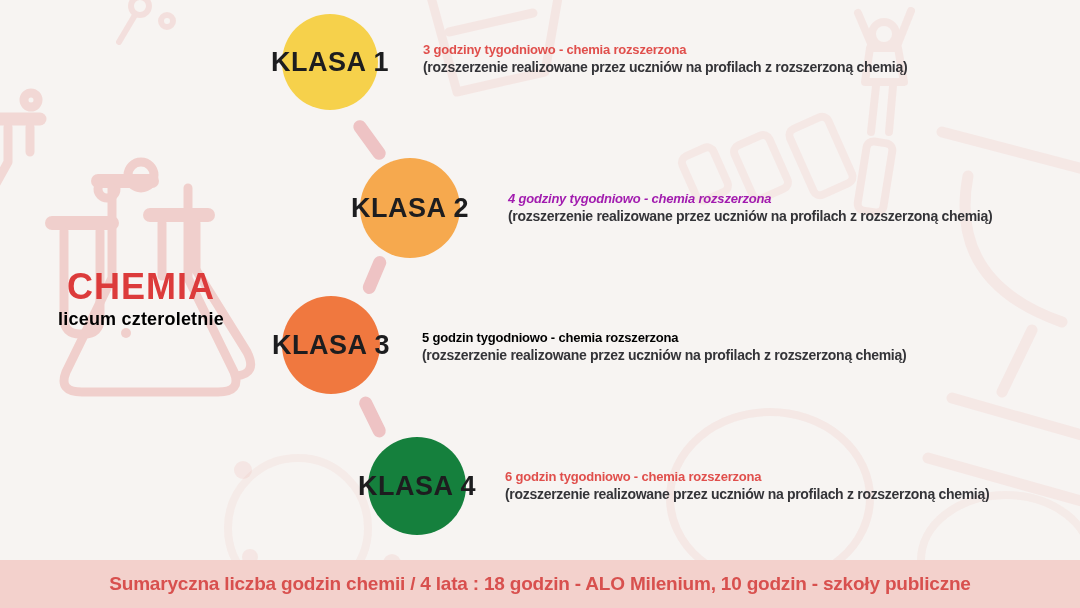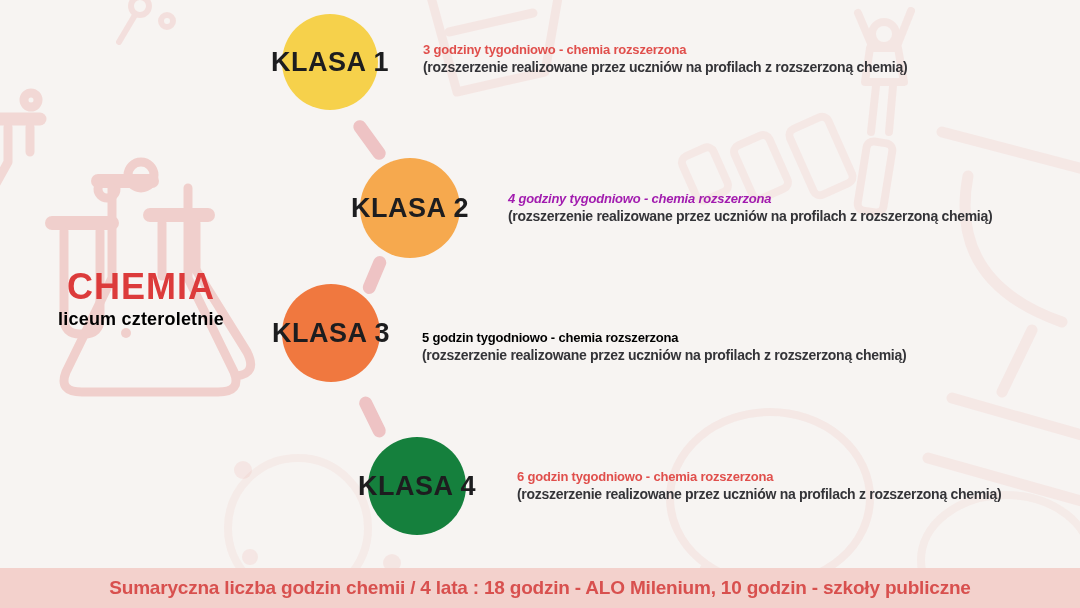--- a/index.html
+++ b/index.html
@@ -18,41 +18,41 @@
   
   .circle {
     position:absolute; border-radius:50%; z-index:1;
     display:flex; align-items:center; justify-content:center;
   }
   .circle span {
     font-size:27px; font-weight:700; color:#1d1d1f; letter-spacing:0.5px; white-space:nowrap;
   }
   .circle1 { left:282px; top:14px;  width:96px;  height:96px; }
   .circle2 { left:360px; top:158px; width:100px; height:100px; }
-  .circle3 { left:282px; top:284px; width:98px;  height:98px; }
+  .circle3 { left:282px; top:296px; width:98px;  height:98px; }
   .circle4 { left:368px; top:437px; width:98px;  height:98px; }
 
   
   .dash { position:absolute; width:13px; border-radius:8px; z-index:1; }
   .dash1 { left:363px; top:117px; height:46px; transform:rotate(-36deg); }
   .dash2 { left:368px; top:255px; height:40px; transform:rotate(23deg); }
   .dash3 { left:366px; top:395px; height:44px; transform:rotate(-26deg); }
 
   
   .desc { position:absolute; z-index:2; }
   .desc .hours { font-size:13px; font-weight:700; letter-spacing:-0.2px; }
   .desc .note  { font-size:14px; font-weight:700; letter-spacing:-0.3px; margin-top:2px; }
   .desc1 { left:423px; top:42px; }
   .desc2 { left:508px; top:191px; }
   .desc3 { left:422px; top:330px; }
-  .desc4 { left:505px; top:469px;margin-left:12px; }
+  .desc4 { left:505px; top:469px; }
 
   
   .footer {
-    position:absolute; left:0; bottom:0; width:1080px; height:40px; z-index:3;
+    position:absolute; left:0; bottom:0; width:1080px; height:48px; z-index:3;
     display:flex; align-items:center; justify-content:center;
   }
   .footer span { font-size:19px; font-weight:700; letter-spacing:-0.2px; }
 </style>
 </head>
 <body>
 
 <div class="stage">
 
   <svg class="decor" width="1080" height="608" viewBox="0 0 1080 608">

